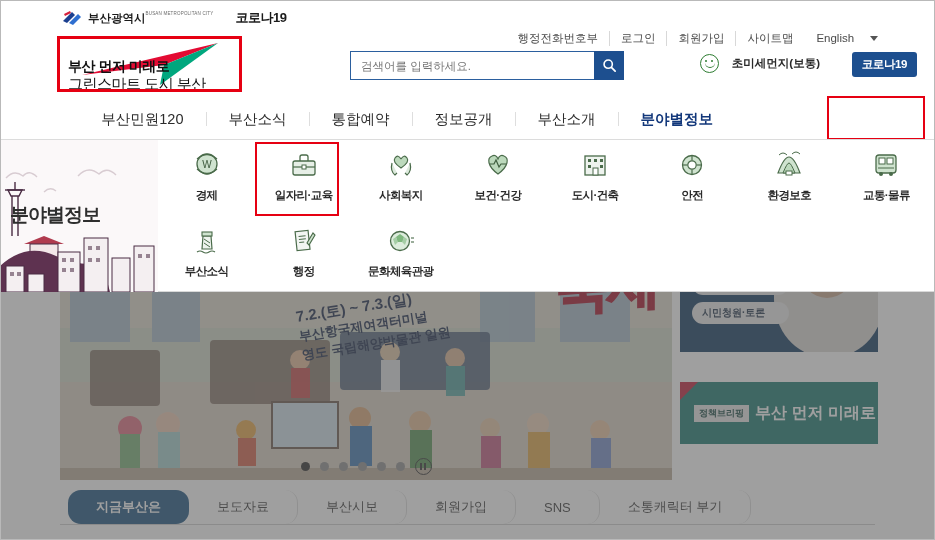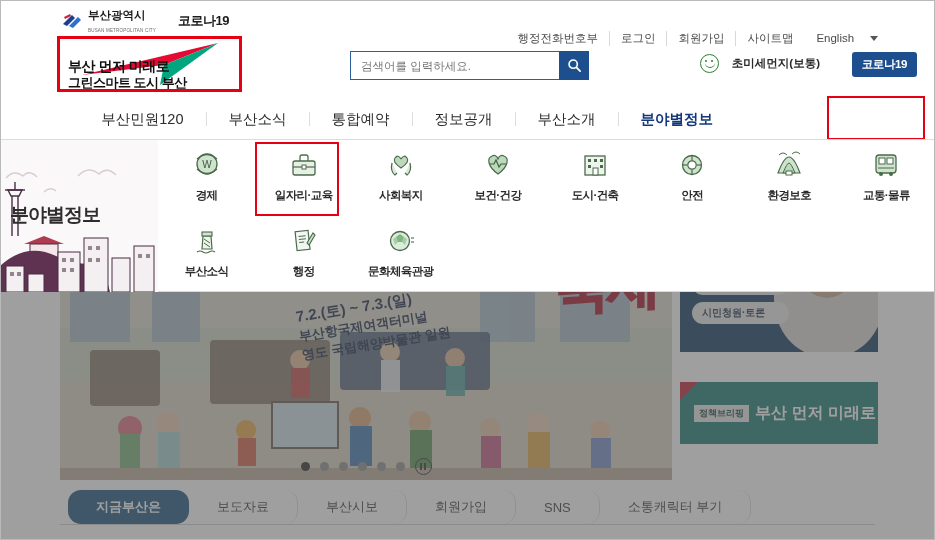--- a/index.html
+++ b/index.html
@@ -69,34 +69,34 @@
             font-size:11.5px; color:#4a4a4a; }
   .topbar a { padding:0 11px; border-right:1px solid #d8d8d8; white-space:nowrap; }
   .topbar a:last-of-type { border-right:none; }
   .lang { display:flex; align-items:center; gap:16px; margin-left:12px; }
   .lang .chev { width:0;height:0;border-left:4px solid transparent;border-right:4px solid transparent;
                 border-top:5px solid #555; }
   .lang .go { font-weight:bold; color:#333; margin-left:5px;margin-top:48px; }
 
   .ci { position:absolute; left:62px; top:9px; display:flex; align-items:center; gap:22px; }
   .ci-logo { display:flex; align-items:center; gap:6px; }
-  .ci-name { display:flex; flex-direction:column; line-height:1.05;gap:8px; }
+  .ci-name { display:flex; flex-direction:row; line-height:1.05; }
   .ci-name .kr { font-size:11.5px; font-weight:bold; color:#1b1b1b; }
   .ci-name .en { font-size:4.5px; color:#6b6b6b; letter-spacing:.2px; }
   .corona-txt { font-size:13px; font-weight:bold; color:#1b1b1b; letter-spacing:-0.5px; }
 
   .slogan-box { position:absolute; left:57px; top:36px; width:185px; height:56px;
                 border:3px solid #e60012; }
   .slogan { position:absolute; inset:0; overflow:hidden; background:#fff; }
   .slogan-txt { position:absolute; left:8px; top:19px; line-height:1.2; }
   .slogan-txt .s1 { font-size:14px; font-weight:bold; color:#111; letter-spacing:-0.5px; }
-  .slogan-txt .s2 { font-size:13px; font-weight:bold; color:#111; letter-spacing:-0.5px; }
+  .slogan-txt .s2 { font-size:15px; font-weight:normal; color:#111; letter-spacing:-0.5px; }
 
   .searchbox { position:absolute; left:350px; top:51px; width:180px; }
-  .search-wrap { display:flex; width:239px; }
+  .search-wrap { display:flex; width:274px; }
   .search-input { flex:1; height:29px; border:1px solid #2b5f9e; border-right:none;
                   padding:0 10px; font-size:11.5px; color:#6e6e6e; font-family:inherit;
                   background:#fff; outline:none; }
   .search-btn { width:30px; height:29px; background:#1d4f8f; border:1px solid #1d4f8f;
                 display:flex; align-items:center; justify-content:center; cursor:pointer; }
 
   .dust { position:absolute; right:115px; top:54px; display:flex; align-items:center; gap:13px; }
   .smiley { width:19px; height:19px; border-radius:50%; border:1.3px solid #2e7d32; position:relative; }
   .smiley i { position:absolute; width:2px; height:2px; border-radius:50%; background:#2e7d32; top:5px;}
   .smiley i.l { left:4.5px; } .smiley i.r { right:4.5px; }

